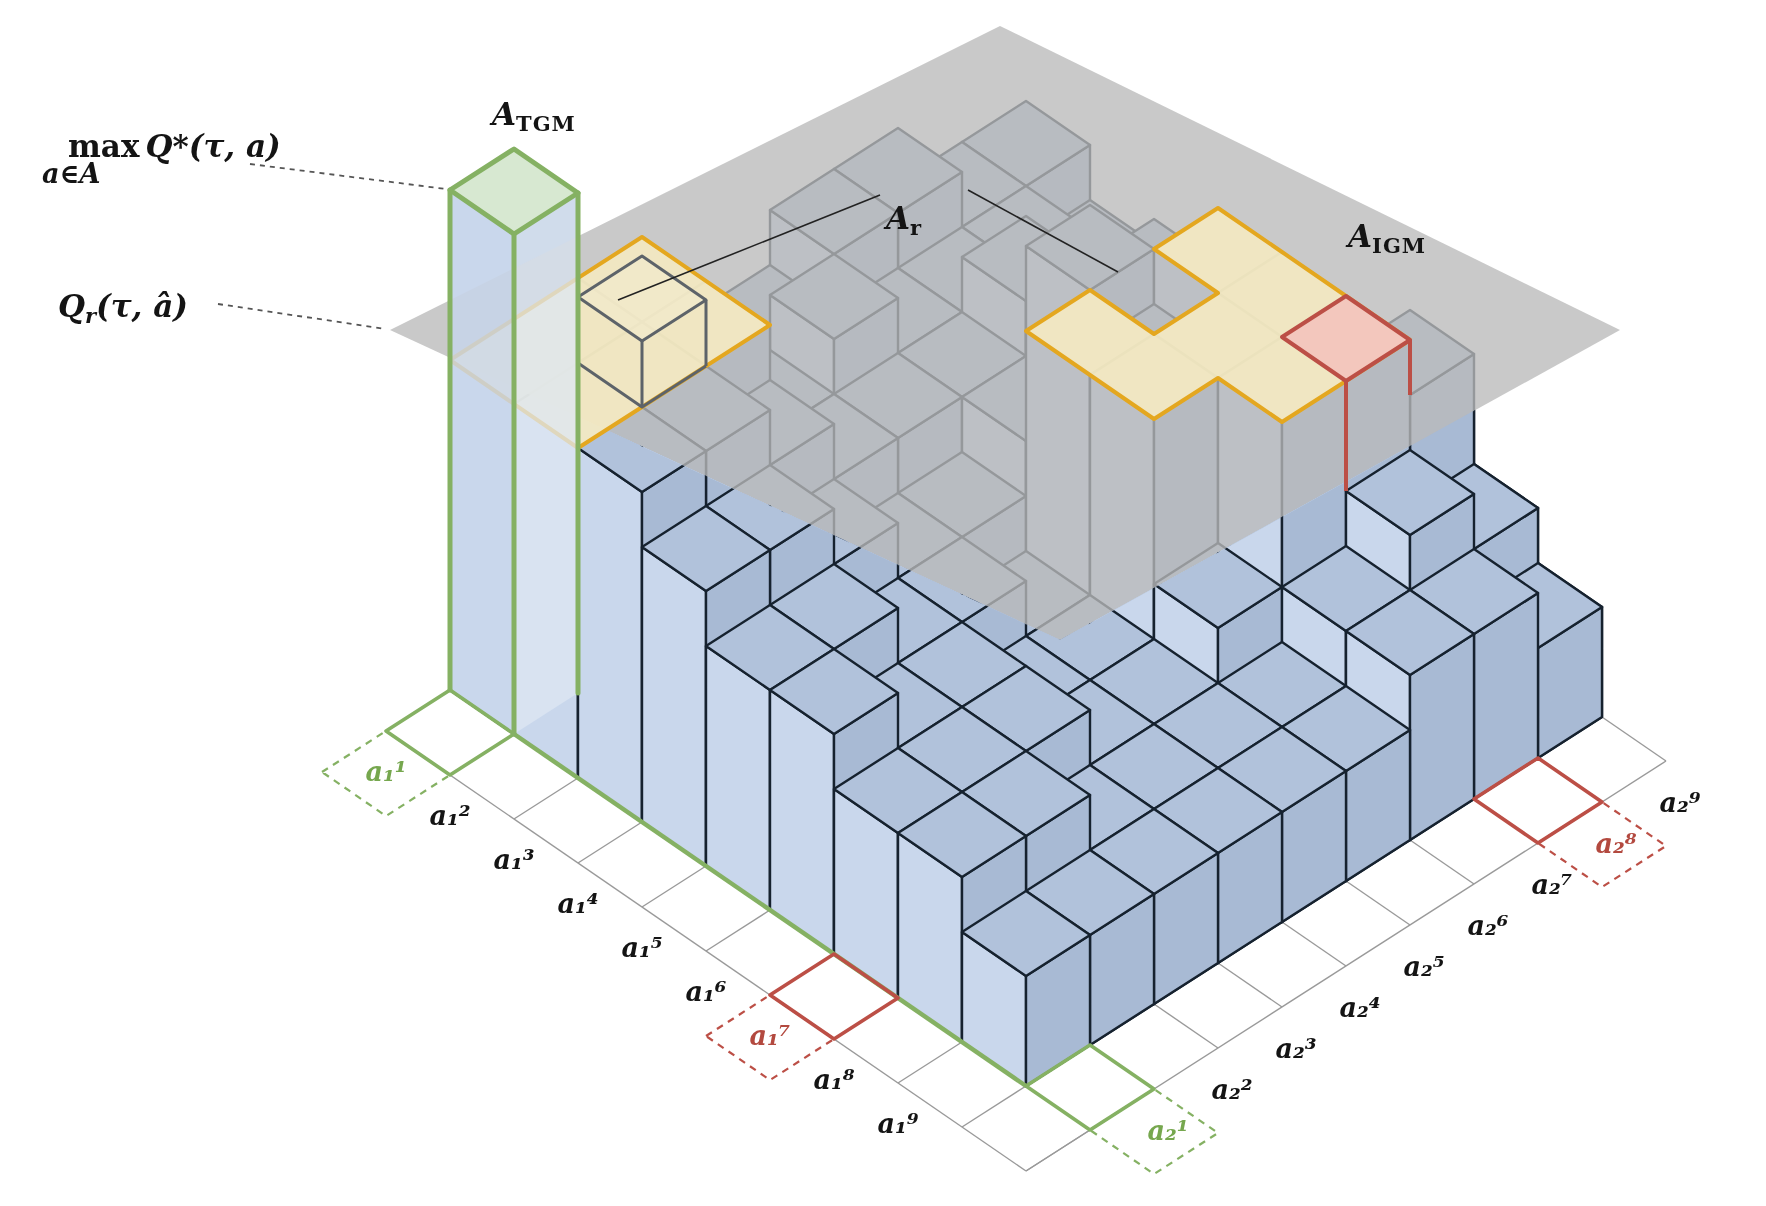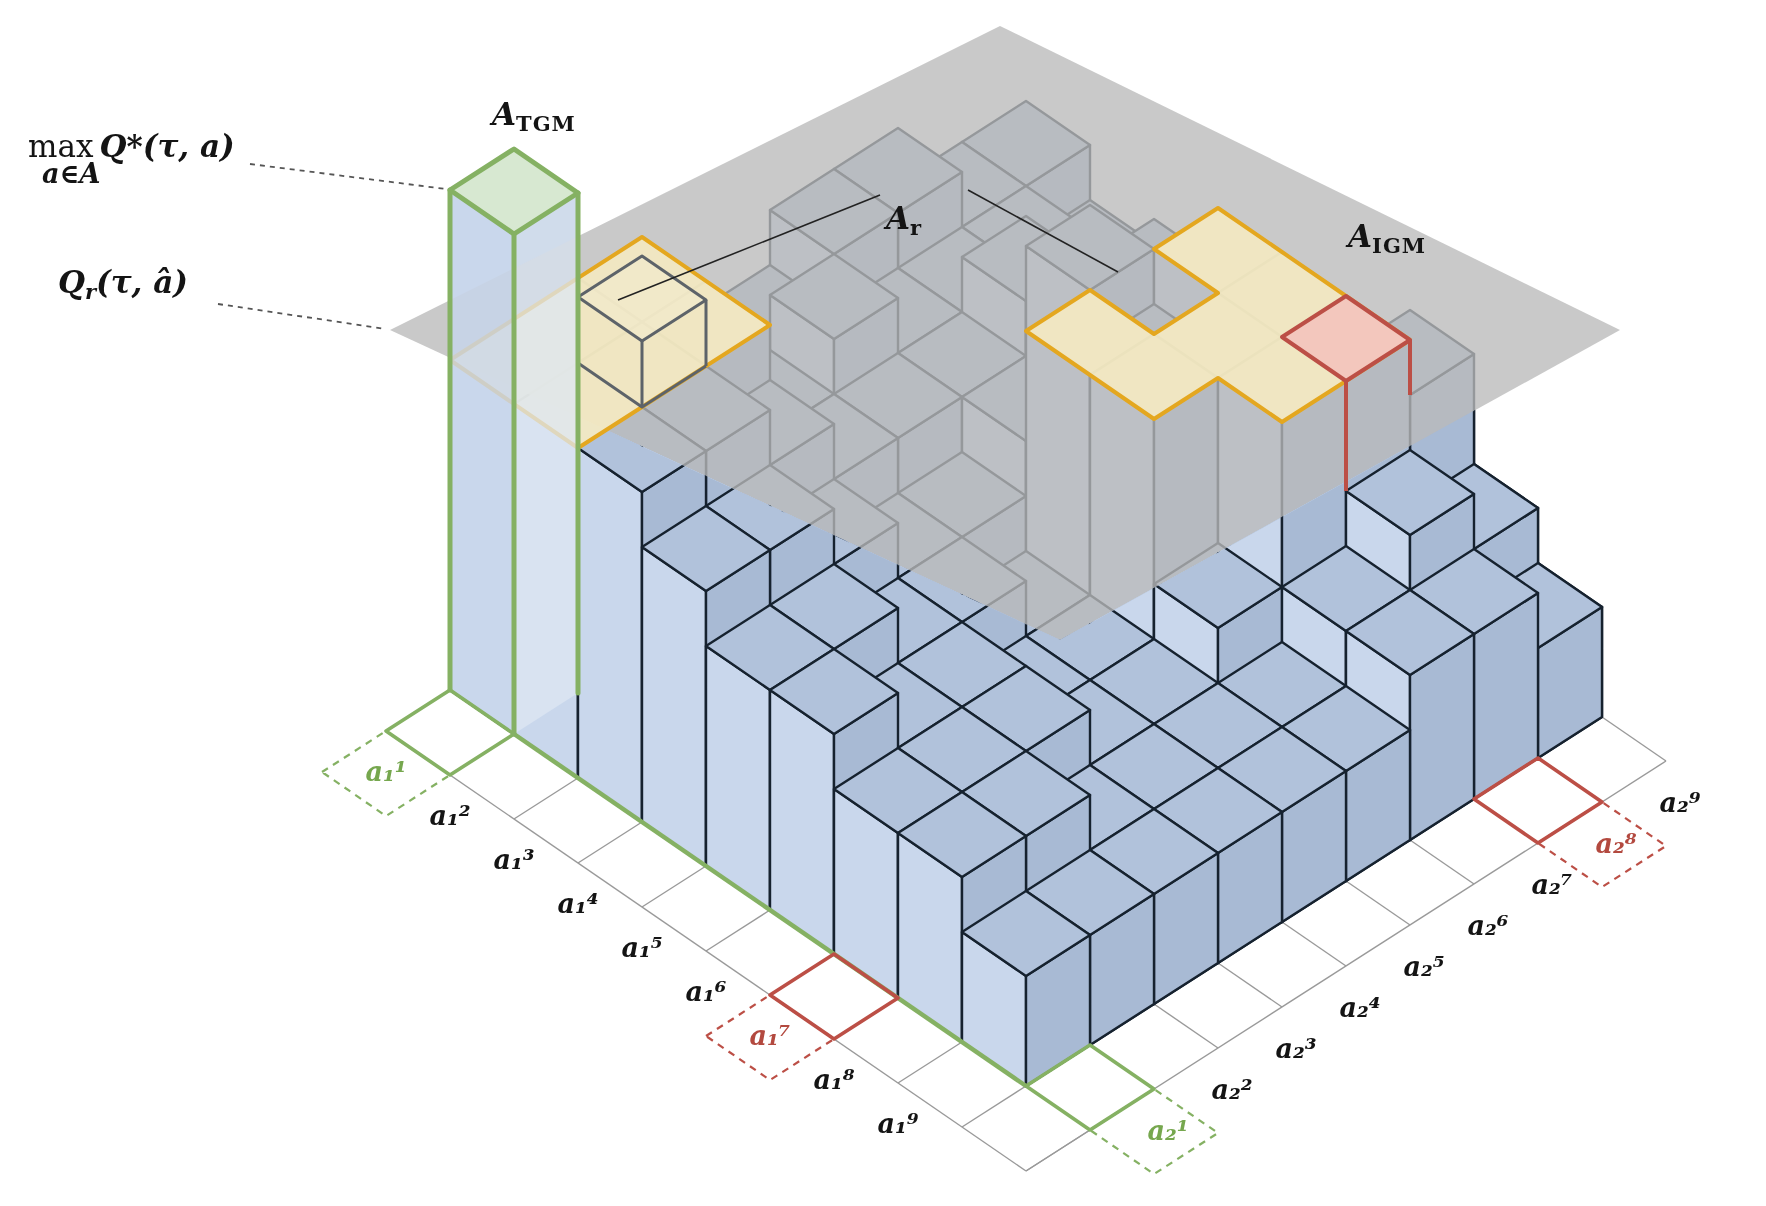--- a/index.html
+++ b/index.html
@@ -6,23 +6,23 @@
   #stage{position:relative;width:1766px;height:1206px;overflow:hidden;background:#ffffff;
          font-family:"DejaVu Serif","Liberation Serif",serif;}
   #scene{position:absolute;left:0;top:0;}
   .axis-label{font:italic 700 27px "DejaVu Serif","Liberation Serif",serif;}
   .overlay{position:absolute;color:#141414;white-space:nowrap;}
   .math{font:italic 700 31px "DejaVu Serif","Liberation Serif",serif;}
   .math .roman{font-style:normal;font-weight:400;}
   .math sub{font-size:21px;font-style:normal;font-weight:700;vertical-align:-6px;letter-spacing:1px;}
   .math sub.it{font-style:italic;letter-spacing:0;}
   .f-max{left:28px;top:128px;text-align:left;}
-  .f-max .l1 .roman{font-weight:400;font-style:normal;}
+  .f-max .l1 .roman{font-weight:700;font-style:normal;margin-left:40px;}
   .f-max .l2{font-size:27px;margin-top:-6px;margin-left:14px;font-weight:700;}
-  .f-qr{left:58px;top:264px;}
+  .f-qr{left:58px;top:288px;}
   .a-tgm{left:492px;top:96px;}
   .a-r{left:886px;top:154px;margin-top:46px;}
   .a-igm{left:1348px;top:218px;}
 </style>
 </head>
 <body>
 
 <div id="stage">
   <svg id="scene" width="1766" height="1206" viewBox="0 0 1766 1206">
       <defs>

